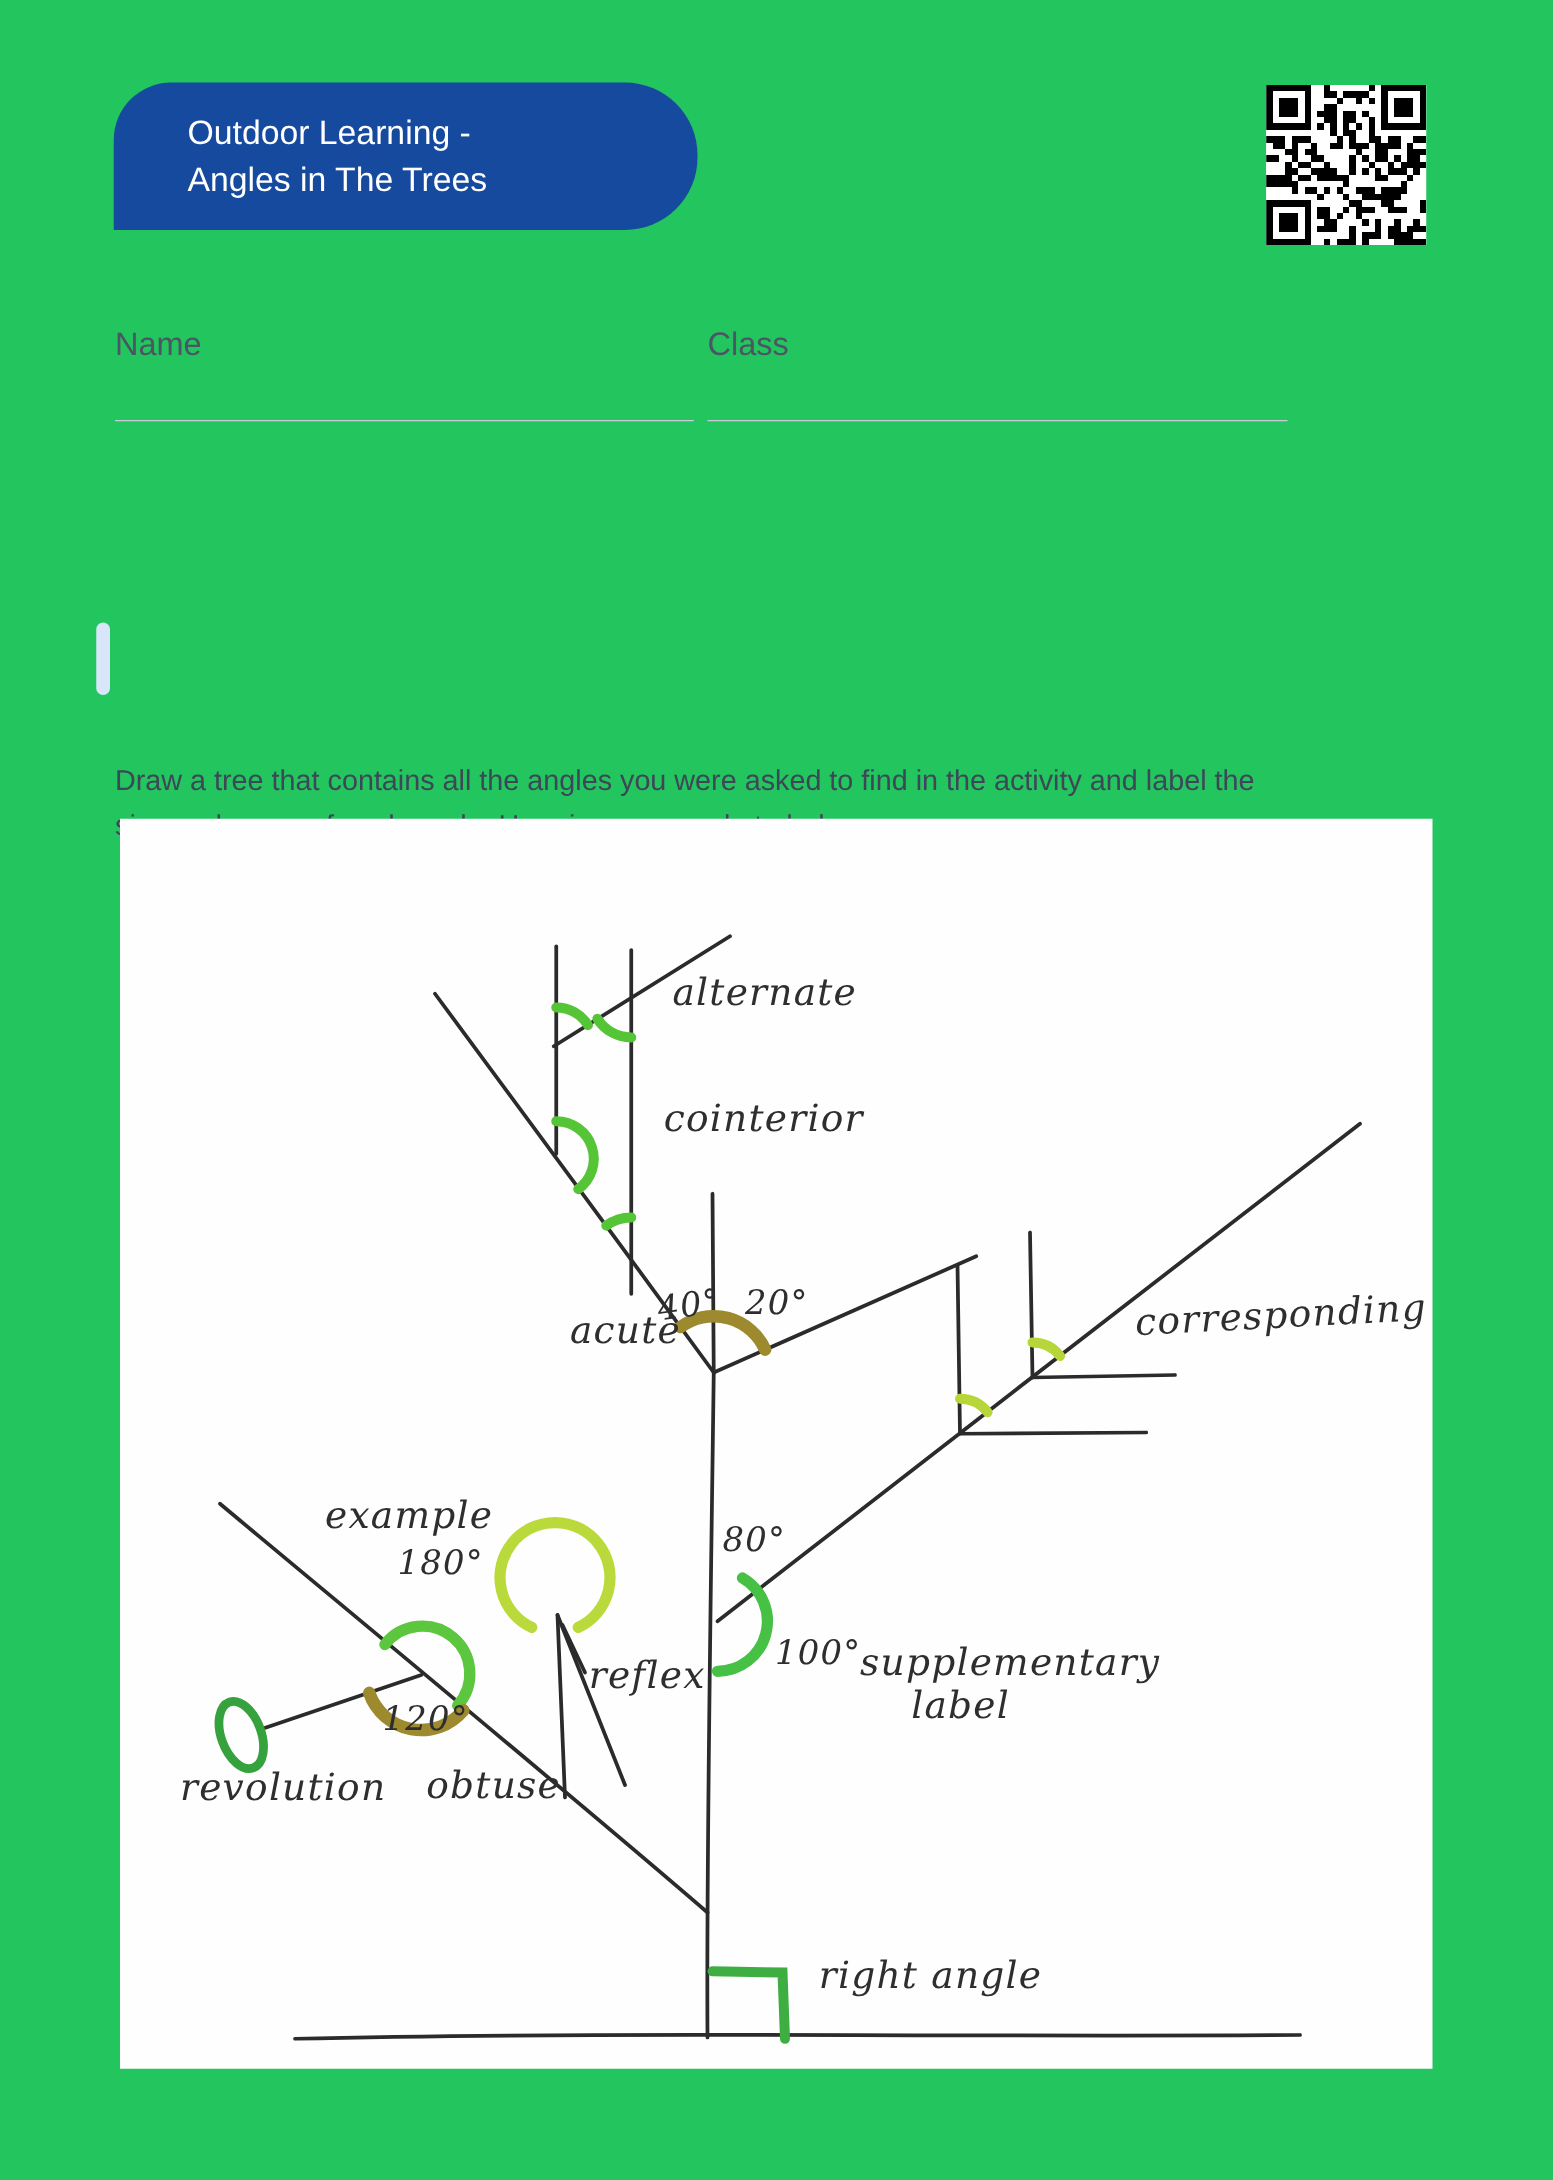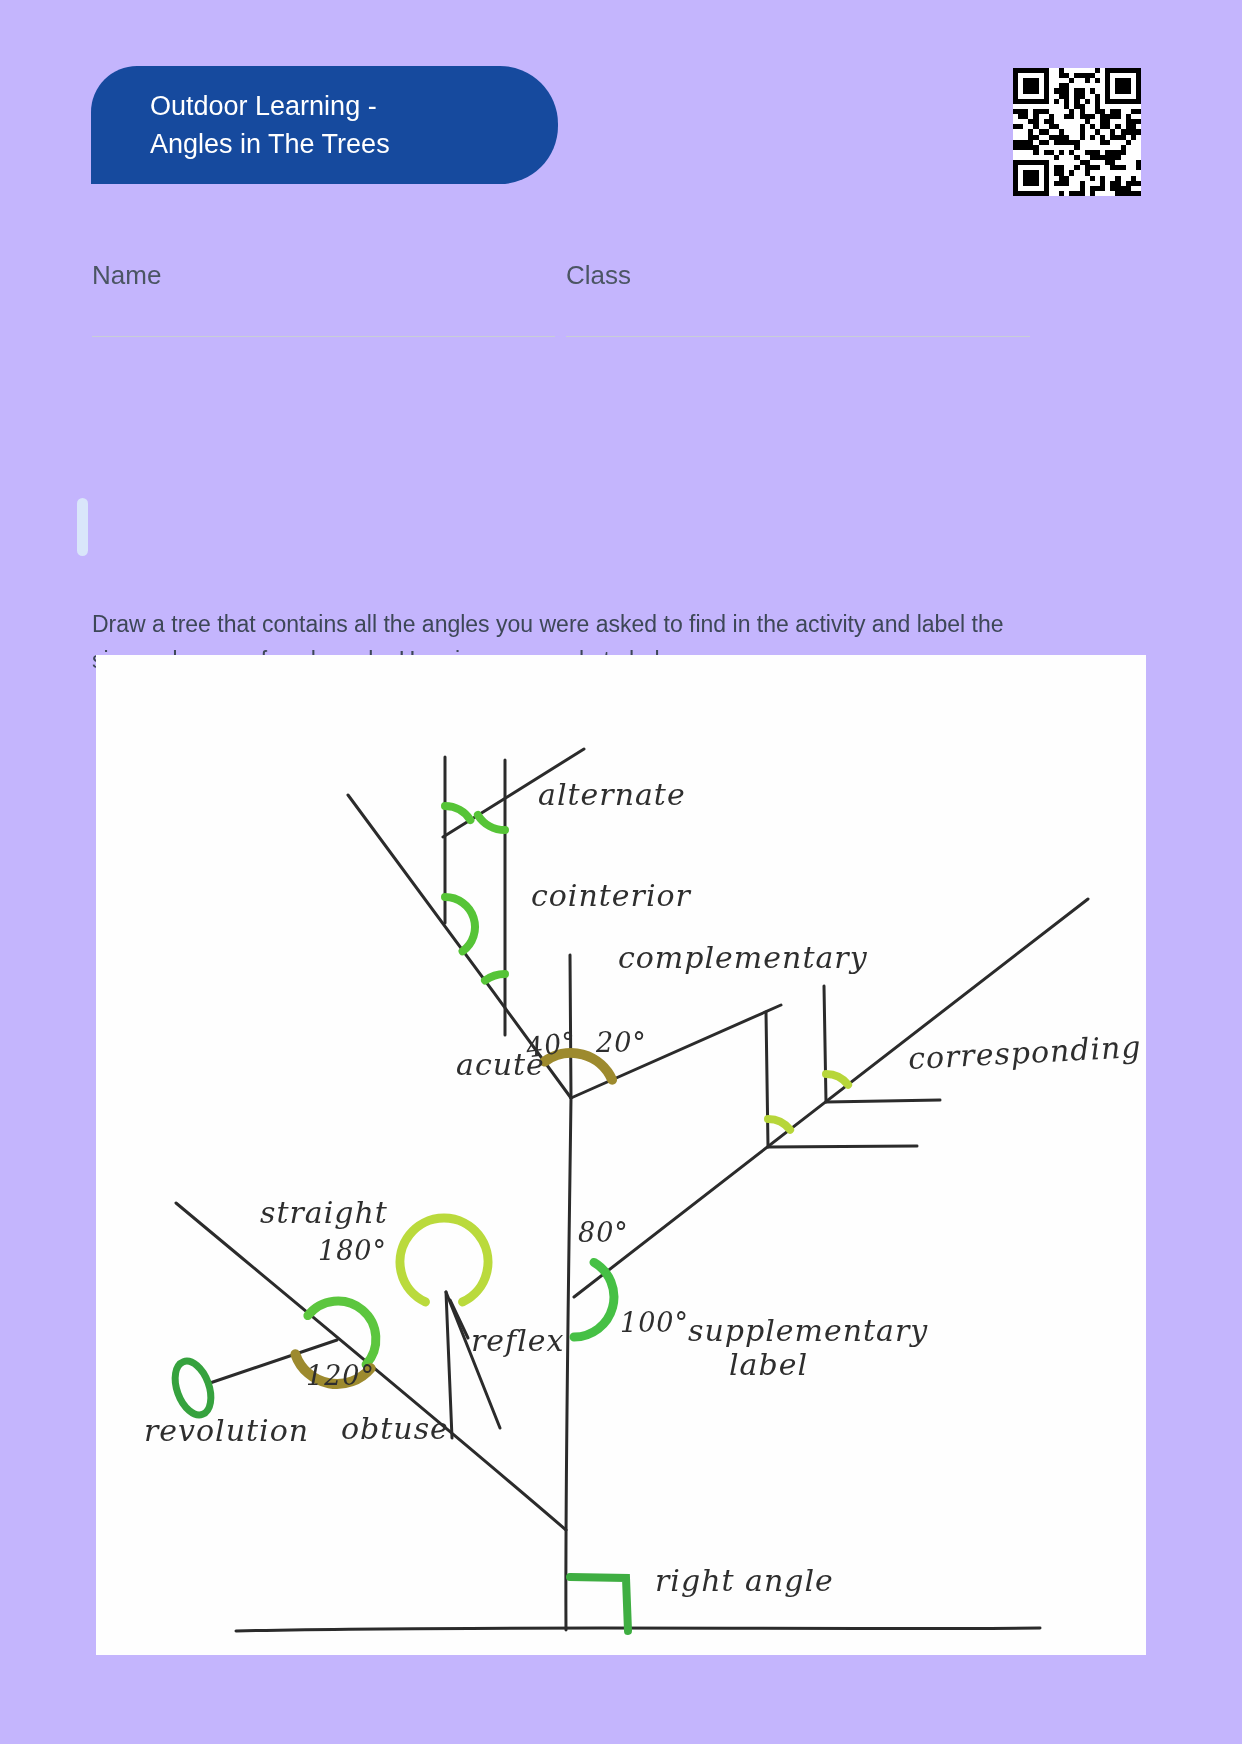--- a/index.html
+++ b/index.html
@@ -1,16 +1,16 @@
 <!DOCTYPE html>
 <html><head>
 <meta charset="utf-8">
 <style>
   html,body{margin:0;padding:0;background:#ffffff;}
-  .page{position:relative;width:1242px;height:1744px;background:#c4b5fd;overflow:hidden;
+  .page{position:relative;width:1242px;height:1744px;background:#22c55e;overflow:hidden;
         font-family:"Liberation Sans",sans-serif;}
   
   .badge{position:absolute;left:91px;top:66px;width:467px;height:118px;
          border-radius:46px 58px 58px 0;display:flex;flex-direction:column;justify-content:center;
          padding-left:59px;box-sizing:border-box;}
   .badge span{color:#fff;font-size:27px;line-height:38px;font-weight:400;}
   
   .qr{position:absolute;left:1013px;top:68px;width:128px;height:128px;background:#fff;}
   
   .field-label{position:absolute;top:260px;font-size:26px;color:#4b5563;}
@@ -304,26 +304,25 @@
         <path d="M274.7,713.3 A44,44 0 0 1 199.4,699.3" stroke="#9d8a2e" stroke-width="10"></path>
         <path d="M329.4,646.9 A44,44 0 1 1 366.6,646.9" stroke="#bada3c" stroke-width="9"></path>
         <path d="M498,607.4 A40,40 0 0 1 478,682" stroke="#46c045" stroke-width="9"></path>
         <ellipse cx="97" cy="733" rx="16" ry="28" transform="rotate(-20 97 733)" stroke="#36a23e" stroke-width="7"></ellipse>
         <path d="M474,922 L530,923 L532,976" stroke="#3fae42" stroke-width="8"></path>
       </g>
     </svg>
 
     <span class="hw hw30" style="left:442px;top:122px;">alternate</span>
     <span class="hw hw30" style="left:416px;top:223px;margin-left:19px;">cointerior</span>
-    <span class="hw hw30" style="left:522px;top:285px;">complementary</span>
     <span class="hw hw28" style="left:430px;top:374px;transform:rotate(-8deg);">40°</span>
     <span class="hw hw28" style="left:500px;top:372px;">20°</span>
     <span class="hw hw30" style="left:360px;top:392px;">acute</span>
     <span class="hw hw30" style="left:812px;top:380px;transform:rotate(-3deg);">corresponding</span>
-    <span class="hw hw30" style="left:164px;top:540px;">straight</span>
+    <span class="hw hw30" style="left:164px;top:540px;">example</span>
     <span class="hw hw28" style="left:222px;top:580px;">180°</span>
     <span class="hw hw28" style="left:482px;top:562px;">80°</span>
     <span class="hw hw30" style="left:375px;top:668px;">reflex</span>
     <span class="hw hw28" style="left:524px;top:652px;">100°</span>
     <span class="hw hw30" style="left:592px;top:658px;">supplementary</span>
     <span class="hw hw30" style="left:633px;top:692px;">label</span>
     <span class="hw hw28" style="left:210px;top:705px;">120°</span>
     <span class="hw hw30" style="left:245px;top:756px;">obtuse</span>
     <span class="hw hw30" style="left:48px;top:758px;">revolution</span>
     <span class="hw hw30" style="left:559px;top:908px;">right angle</span>

